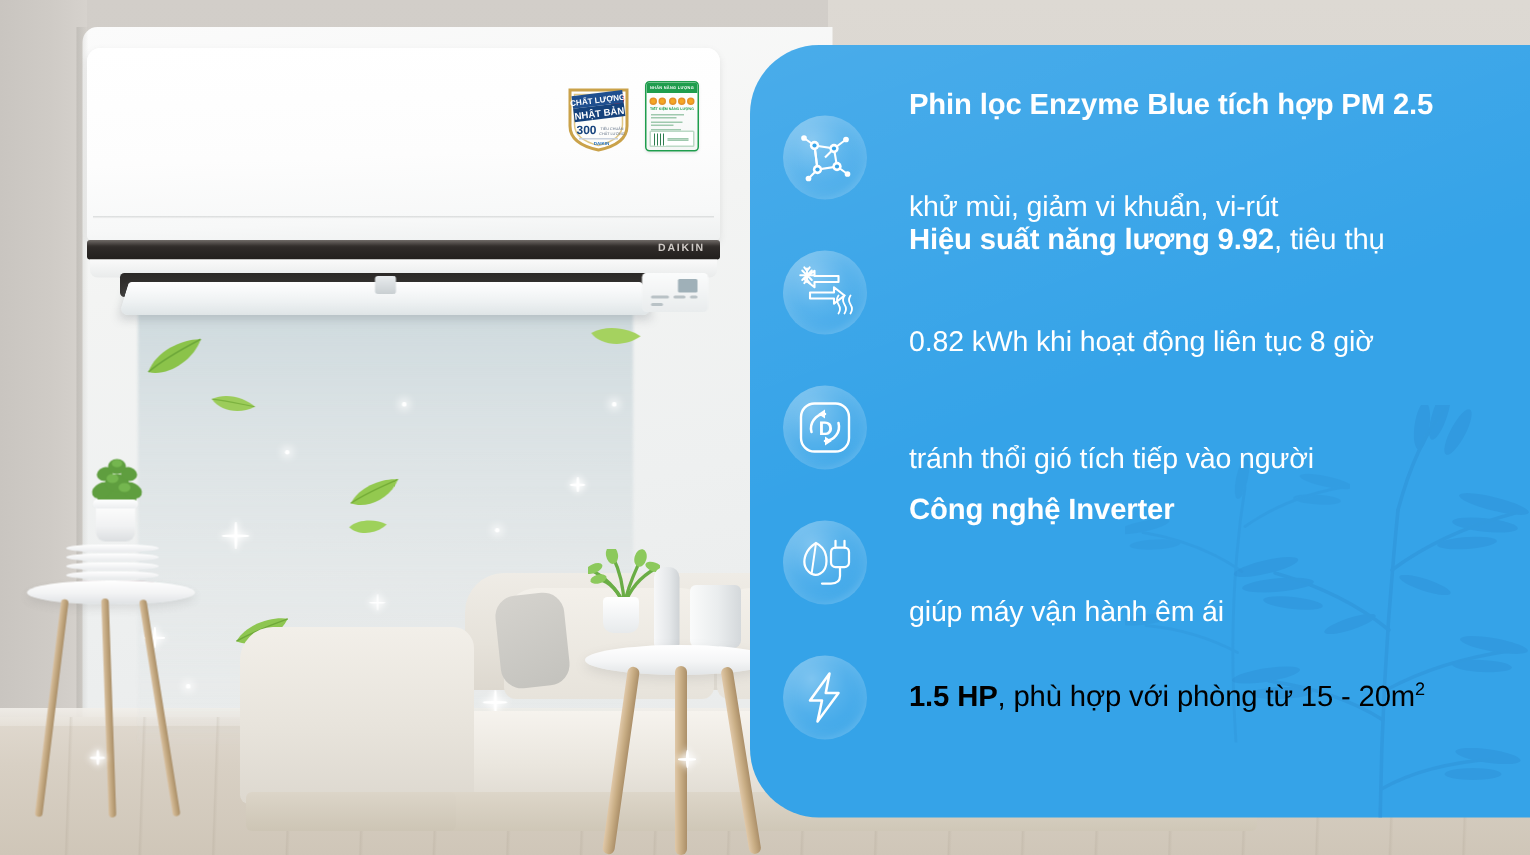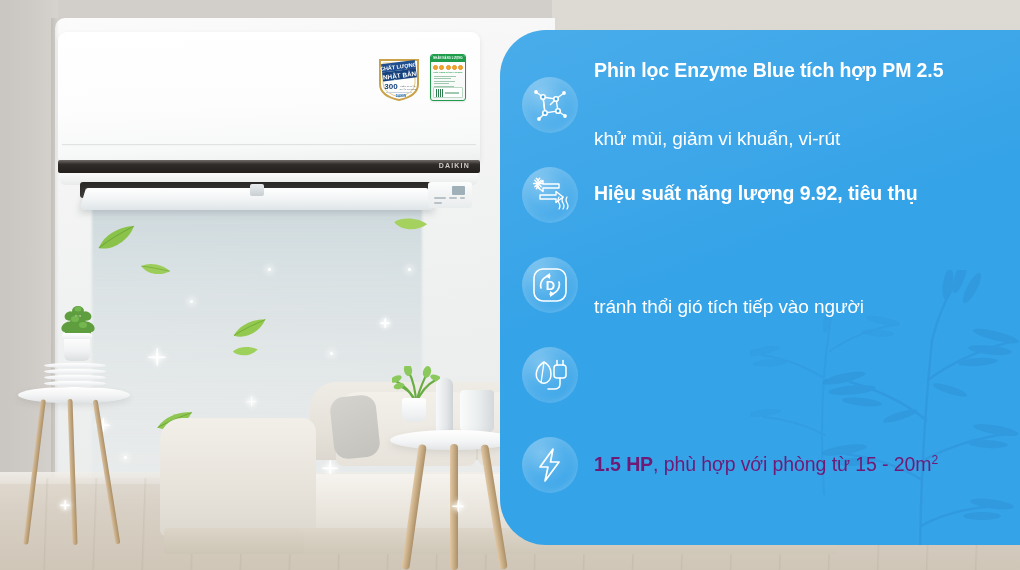--- a/index.html
+++ b/index.html
@@ -311,42 +311,42 @@
   }
   .panel-sheen {
     position:absolute; inset:0;
     background: linear-gradient(160deg, rgba(255,255,255,.10) 0%, rgba(255,255,255,0) 45%);
   }
   .bamboo { position:absolute; right:-10px; top:240px; width:230px; height:300px; opacity:.55; }
   .bamboo2 { position:absolute; right:120px; top:255px; width:150px; height:210px; opacity:.35; }
 
   .features { position: relative; padding: 30px 0 0 22px; }
   .feature {
-    display: flex; align-items: center; gap: 16px;
+    display: flex; align-items: center; gap: 28px;
     height: 90px;
   }
   .f-icon {
     flex: 0 0 auto; width: 56px; height: 56px; position: relative;
     border-radius: 50%;
     background: radial-gradient(circle at 34% 28%,
        rgba(255,255,255,.36) 0%, rgba(255,255,255,.14) 42%, rgba(255,255,255,.05) 70%,
        rgba(255,255,255,.14) 100%);
     box-shadow: inset 0 0 12px rgba(255,255,255,.22);
     display:flex; align-items:center; justify-content:center;
   }
   .f-icon svg { display:block; }
   .f-text { color: #ffffff; line-height: 1.3; }
   .f-title {
     font-size: 19.5px; font-weight: bold; letter-spacing: -.1px;
     margin-bottom: 2px; white-space: nowrap;
   }
-  .f-title .thin { font-weight: bold; }
+  .f-title .thin { font-weight: normal; }
   .f-sub { font-size: 19px; font-weight: normal; letter-spacing: -.1px; white-space: nowrap; margin-top: 44px; }
   .f-single {
-    font-size: 19.5px; letter-spacing: -.1px; white-space: nowrap; color:#701a75;
+    font-size: 19.5px; letter-spacing: -.1px; white-space: nowrap; color:#000000;
   }
   .f-single b { font-weight: bold; }
   sup { font-size: .62em; vertical-align: super; }
 </style>
 </head>
 <body>
 
 <div id="stage">
 
   <div class="wall"></div>
@@ -663,20 +663,21 @@
               <path d="M30 34 Q32 31 30 28 Q28 25 30 22"></path>
               <path d="M34 34 Q36 31 34 28 Q32 25 34 22"></path>
               <path d="M38 34 Q40 31 38 28 Q36 25 38 22"></path>
             </g>
           </svg>
         </div>
         <div class="f-text">
           <div class="f-title">
             <span>Hiệu suất năng lượng 9.92</span><span class="thin">, tiêu thụ</span>
           </div>
+          <div class="f-sub">0.82 kWh khi hoạt động liên tục 8 giờ</div>
         </div>
       </div>
 
       <div class="feature">
         <div class="f-icon">
           <svg width="38" height="38" viewBox="0 0 38 38">
             <rect x="3" y="3" width="32" height="32" rx="9" fill="none" stroke="#ffffff" stroke-width="1.6"></rect>
             <path d="M10 22 A9.5 9.5 0 0 1 19 10" fill="none" stroke="#ffffff" stroke-width="1.7" stroke-linecap="round"></path>
             <path d="M28 16 A9.5 9.5 0 0 1 19 28" fill="none" stroke="#ffffff" stroke-width="1.7" stroke-linecap="round"></path>
             <path d="M19 7 L19 13 L14.5 10 Z" fill="#ffffff"></path>
@@ -693,20 +694,24 @@
         <div class="f-icon">
           <svg width="40" height="38" viewBox="0 0 40 38">
             <path d="M14 6 C6 11 4 20 9 25 C14 30 21 26 21 18 C21 12 18 8 14 6 Z" fill="none" stroke="#ffffff" stroke-width="1.5"></path>
             <path d="M14 6 L11 27" stroke="#ffffff" stroke-width="1.3" fill="none"></path>
             <rect x="24" y="9" width="12" height="13" rx="3" fill="none" stroke="#ffffff" stroke-width="1.5"></rect>
             <path d="M27 9 L27 4.5" stroke="#ffffff" stroke-width="1.5" stroke-linecap="round"></path>
             <path d="M33 9 L33 4.5" stroke="#ffffff" stroke-width="1.5" stroke-linecap="round"></path>
             <path d="M30 22 L30 28 Q30 33 24 33 L18 33" fill="none" stroke="#ffffff" stroke-width="1.5" stroke-linecap="round"></path>
           </svg>
         </div>
+        <div class="f-text">
+          <div class="f-title">Công nghệ Inverter</div>
+          <div class="f-sub">giúp máy vận hành êm ái</div>
+        </div>
       </div>
 
       <div class="feature">
         <div class="f-icon">
           <svg width="36" height="38" viewBox="0 0 36 38">
             <path d="M21 3 L8 21 L16 21 L13 35 L27 16 L18.5 16 Z" fill="none" stroke="#ffffff" stroke-width="1.7" stroke-linejoin="round"></path>
           </svg>
         </div>
         <div class="f-text">
           <div class="f-single">

